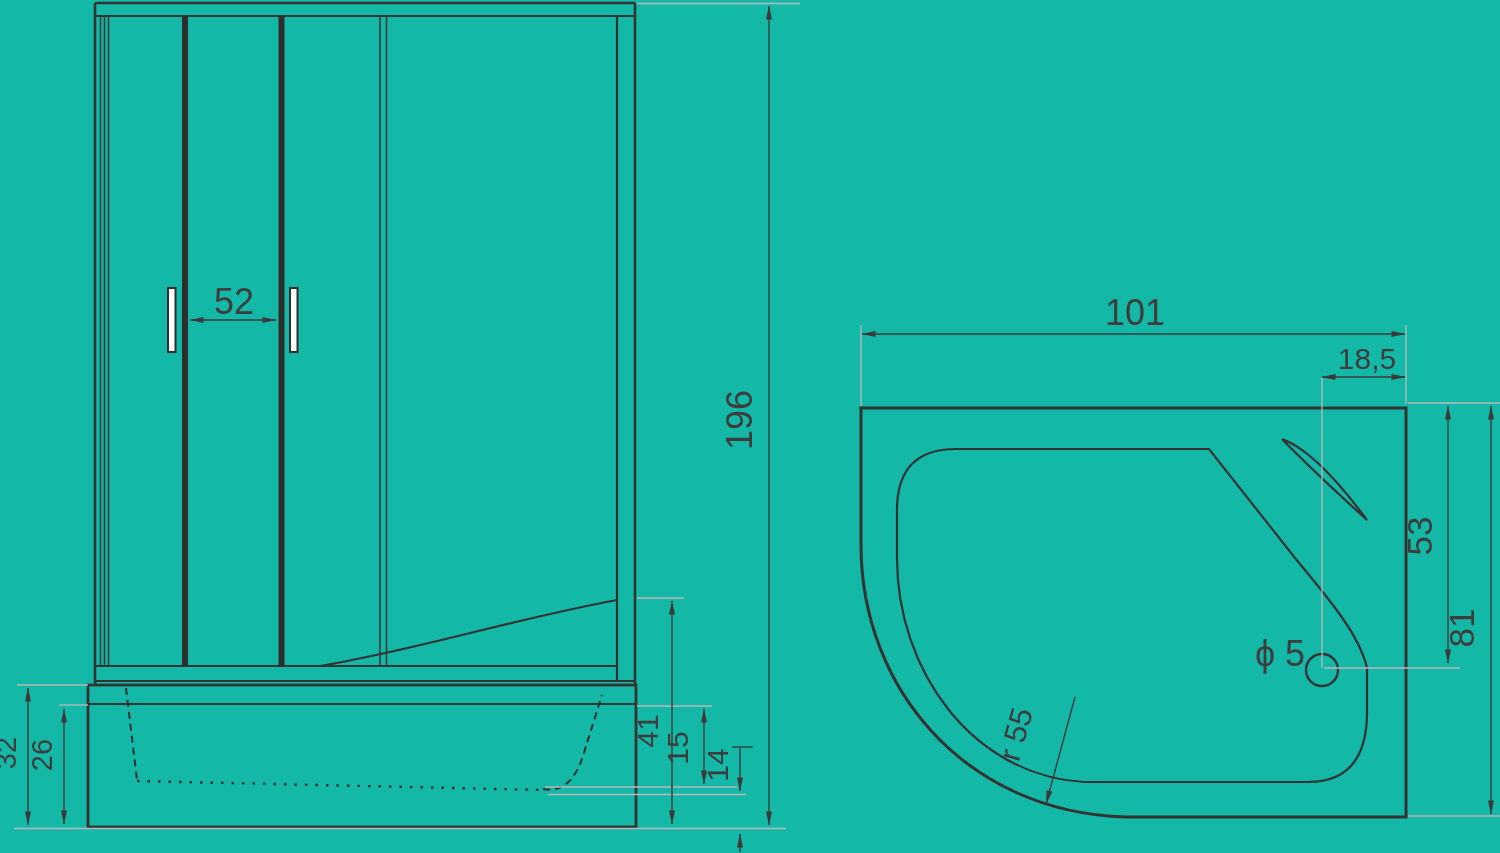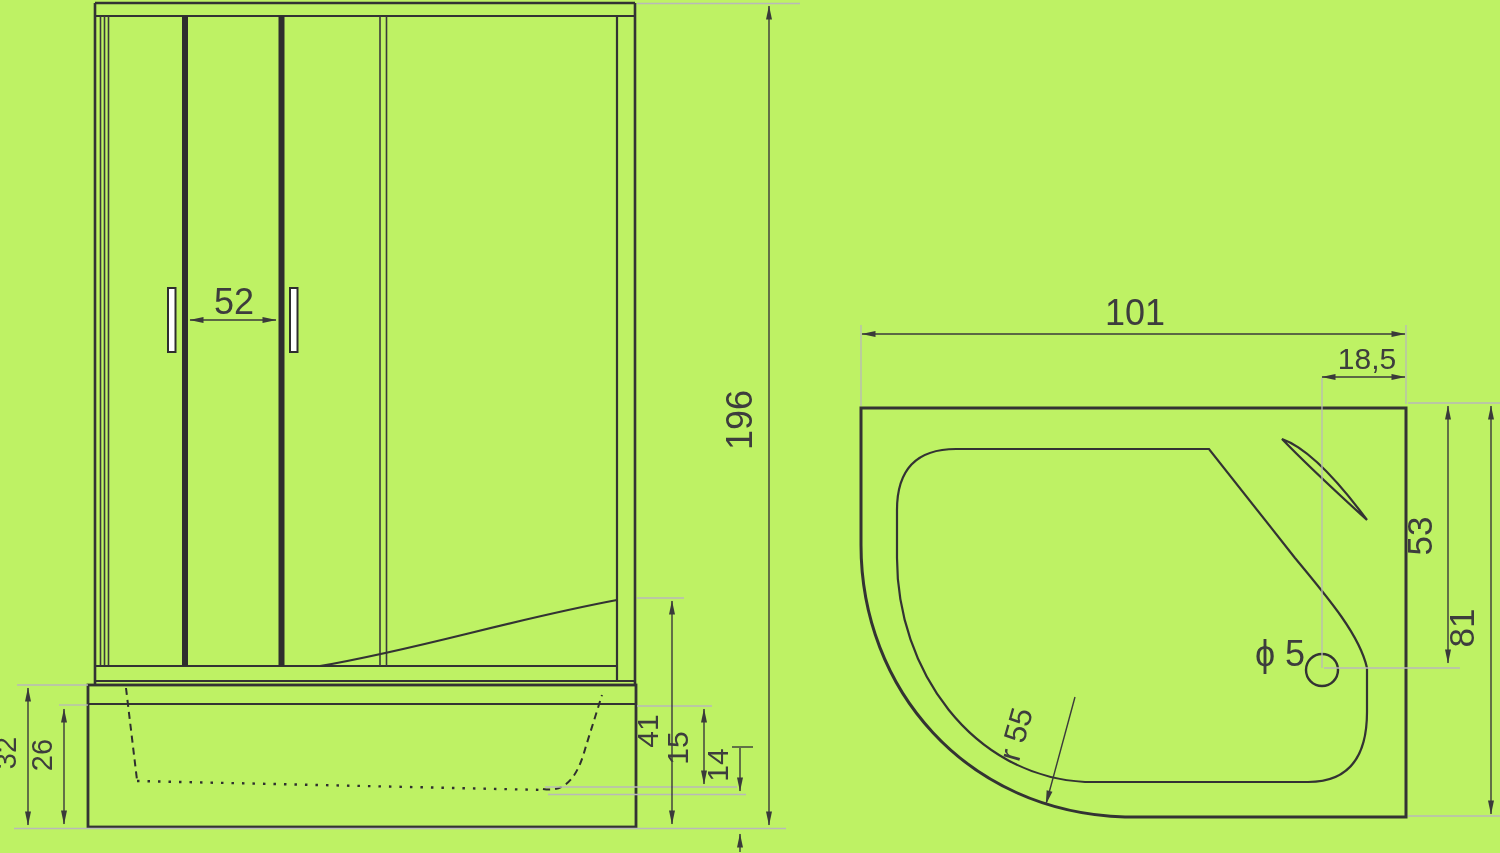--- a/index.html
+++ b/index.html
@@ -1,16 +1,16 @@
 <!DOCTYPE html>
 <html><head>
 <meta charset="utf-8">
 <style>
   html,body{margin:0;padding:0;background:#ffffff;}
-  .stage{position:relative;width:1500px;height:853px;background:#bef264;overflow:hidden;}
+  .stage{position:relative;width:1500px;height:853px;background:#14b8a6;overflow:hidden;}
   svg{position:absolute;left:0;top:0;}
   .ol{stroke:#333333;fill:none;stroke-width:2.6;}
   .olm{stroke:#333333;fill:none;stroke-width:2.2;}
   .olt{stroke:#3a3a3a;fill:none;stroke-width:1.6;}
   .dash{stroke:#2f2f2f;fill:none;stroke-width:2;stroke-dasharray:7 5;}
   .dots{stroke:#2f2f2f;fill:none;stroke-width:2.4;stroke-dasharray:2.5 8;}
   .dim{stroke:#3a3a3a;fill:none;stroke-width:1.4;}
   .ext{stroke:#b9b9b9;fill:none;stroke-width:1.3;}
   .rail{fill:#2e2e2e;stroke:none;}
   .handle{fill:#ffffff;stroke:#2e2e2e;stroke-width:2;}

